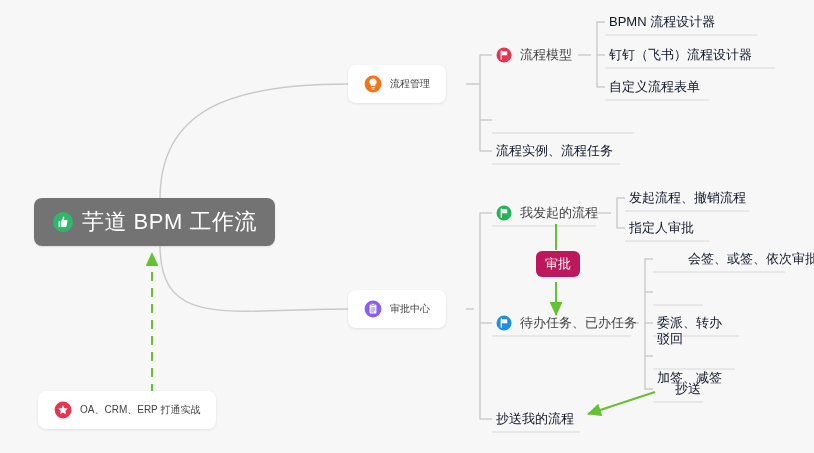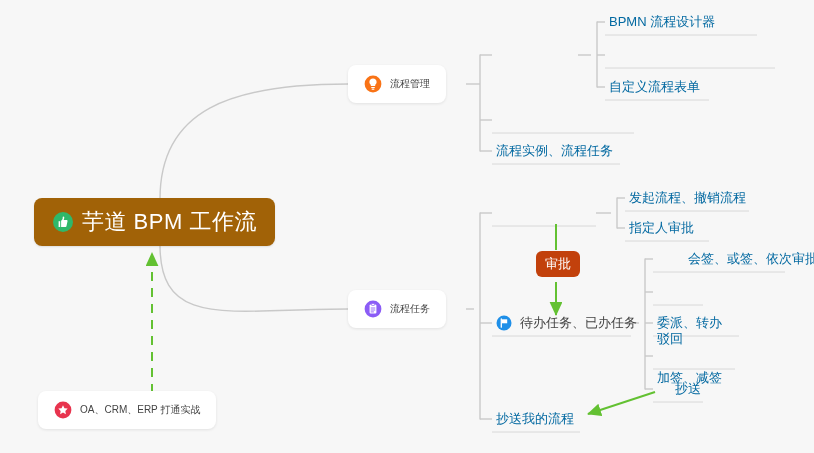--- a/index.html
+++ b/index.html
@@ -34,21 +34,21 @@
   .node {
     position: absolute;
     box-sizing: border-box;
     display: flex;
     align-items: center;
     white-space: nowrap;
   }
 
   
   .node-root {
-    background: #a16207;
+    background: #737373;
     border-radius: 8px;
     padding: 0 18px;
     height: 48px;
     box-shadow: 0 1px 2px rgba(0,0,0,0.10);
   }
   .node-root .label {
     color: #ffffff;
     font-size: 22px;
     letter-spacing: 0.5px;
   }
@@ -65,28 +65,28 @@
     color: #444444;
     font-size: 10px;
   }
 
   
   .node-plain {
     padding: 0 6px;
     height: 26px;
   }
   .node-plain .label {
-    color: #0369a1;
+    color: #0f172a;
     font-size: 13px;
   }
   .node-plain.with-icon .label { color: #444; }
 
   
   .node-pill {
-    background: #c2410c;
+    background: #be185d;
     border-radius: 6px;
     height: 26px;
     padding: 0 9px;
     justify-content: center;
   }
   .node-pill .label {
     color: #ffffff;
     font-size: 13px;
   }
 
@@ -211,47 +211,70 @@
         <path d="M9 3.6 C6.9 3.6 5.4 5.1 5.4 7.0 C5.4 8.3 6.2 9.1 6.8 9.9
                  L6.8 11.1 L11.2 11.1 L11.2 9.9 C11.8 9.1 12.6 8.3 12.6 7.0
                  C12.6 5.1 11.1 3.6 9 3.6 Z" fill="#ffffff"></path>
         <rect x="7.1" y="11.9" width="3.8" height="1.25" rx="0.6" fill="#ffffff"></rect>
         <rect x="7.6" y="13.7" width="2.8" height="1.1" rx="0.55" fill="#ffffff"></rect>
       </svg>
     </span>
     <span class="label">流程管理</span>
   </div>
 
+  <div class="node node-plain with-icon" style="left:490px; top:42px;">
+    <span class="icon">
+      <svg width="16" height="16" viewBox="0 0 16 16">
+        <circle cx="8" cy="8" r="7.5" fill="#e8344e"></circle>
+        <path d="M5.3 4.0 L5.3 12.2" stroke="#ffffff" stroke-width="1.3" stroke-linecap="round"></path>
+        <path d="M5.9 4.3 L11.2 4.3 L11.2 8.3 L5.9 8.3 Z" fill="#ffffff"></path>
+      </svg>
+    </span>
+    <span class="label">流程模型</span>
+  </div>
 
   <div class="node node-plain" style="left:603px; top:9px;">
     <span class="label">BPMN 流程设计器</span>
   </div>
 
+  <div class="node node-plain" style="left:603px; top:42px;">
+    <span class="label">钉钉（飞书）流程设计器</span>
+  </div>
 
   <div class="node node-plain" style="left:603px; top:74px;align-items:center;">
     <span class="label">自定义流程表单</span>
   </div>
 
 
   <div class="node node-plain" style="left:490px; top:138px;">
     <span class="label">流程实例、流程任务</span>
   </div>
 
   <div class="node node-card" style="left:348px; top:290px;">
     <span class="icon">
       <svg width="18" height="18" viewBox="0 0 18 18">
         <circle cx="9" cy="9" r="8.4" fill="#8b5cf6"></circle>
         <rect x="5.6" y="4.4" width="6.8" height="9.2" rx="1.1" fill="#ffffff"></rect>
         <rect x="7.3" y="3.4" width="3.4" height="2.0" rx="0.9" fill="#ffffff" stroke="#8b5cf6" stroke-width="0.8"></rect>
         <path d="M7.1 8.0 L10.9 8.0 M7.1 10.0 L10.9 10.0 M7.1 11.9 L9.5 11.9" stroke="#8b5cf6" stroke-width="0.9" stroke-linecap="round"></path>
       </svg>
     </span>
-    <span class="label">流程任务</span>
-  </div>
-
+    <span class="label">审批中心</span>
+  </div>
+
+  <div class="node node-plain with-icon" style="left:490px; top:200px;">
+    <span class="icon">
+      <svg width="16" height="16" viewBox="0 0 16 16">
+        <circle cx="8" cy="8" r="7.5" fill="#22b455"></circle>
+        <path d="M5.3 4.0 L5.3 12.2" stroke="#ffffff" stroke-width="1.3" stroke-linecap="round"></path>
+        <path d="M5.9 4.3 L11.2 4.3 L11.2 8.3 L5.9 8.3 Z" fill="#ffffff"></path>
+      </svg>
+    </span>
+    <span class="label">我发起的流程</span>
+  </div>
 
   <div class="node node-plain" style="left:623px; top:185px;">
     <span class="label">发起流程、撤销流程</span>
   </div>
 
   <div class="node node-plain" style="left:623px; top:215px;">
     <span class="label">指定人审批</span>
   </div>
 
   <div class="node node-pill" style="left:536px; top:251px;">

